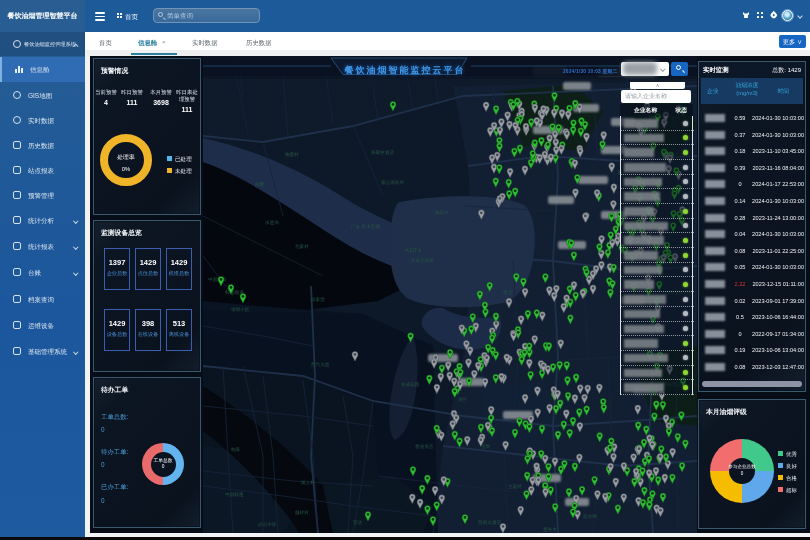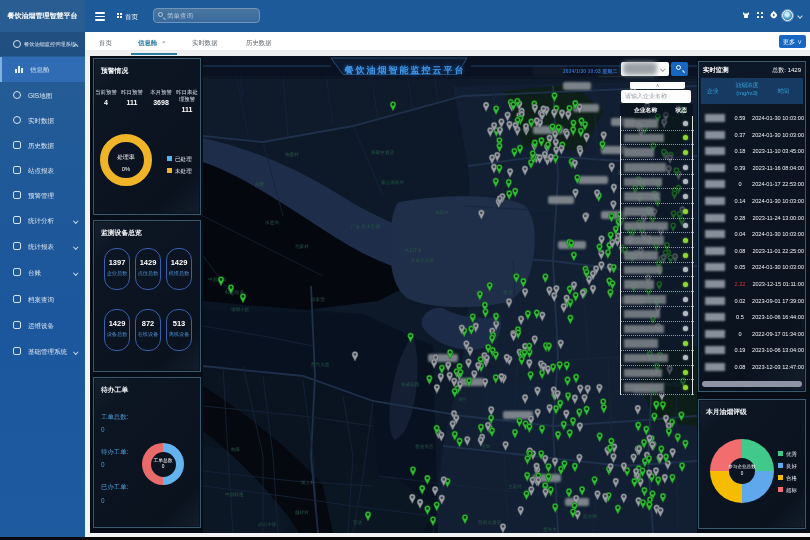--- a/index.html
+++ b/index.html
@@ -78,21 +78,21 @@
   .wcol { position:absolute; top:30px; width:26px; text-align:center; color:#d8e2ec; font-size:5.4px; }
   .wcol b { display:block; color:#fff; font-size:7px; margin-top:3px; }
   #ring { left:6px; top:75px; width:52px; height:52px; border-radius:50%;
     border:8px solid #f0b429; }
   #ringtx { left:6px; top:92px; width:52px; text-align:center; color:#fff; font-size:5.8px; line-height:12px; }
   .leg { position:absolute; left:73px; color:#e8eef5; font-size:5.6px; }
   .leg i { display:inline-block; width:5px; height:5px; margin-right:3px; }
 
   
   #p2 { left:93px; top:220px; width:108px; height:152px; }
-  .sbox { position:absolute; width:26px; height:42px; border:1px solid #3a5fae; border-radius:12px;
+  .sbox { position:absolute; width:26px; height:42px; border:1px solid #3a5fae; border-radius:0;
     text-align:center; }
   .sbox b { display:block; color:#fff; font-size:7.5px; margin-top:9px; }
   .sbox span { display:block; color:#4a8fd4; font-size:5.2px; margin-top:3px; }
 
   
   #p3 { left:93px; top:377px; width:108px; height:151px; }
   .wo { position:absolute; left:7px; color:#4a9fd9; font-size:6.4px; }
   #p3donut { left:48px; top:65px; width:42px; height:42px; border-radius:50%;
     background:conic-gradient(#63b4ee 0deg 180deg, #e96a6a 180deg 360deg); }
   #p3hole { left:56.5px; top:73.5px; width:25px; height:25px; border-radius:50%;
@@ -1305,21 +1305,21 @@
       </div>
     <div class="sbox" style="left:72px; top:27px;">
         <b>1429</b>
         <span>机组总数</span>
       </div>
     <div class="sbox" style="left:10px; top:88px;">
         <b>1429</b>
         <span>设备总数</span>
       </div>
     <div class="sbox" style="left:41px; top:88px;">
-        <b>872</b>
+        <b>398</b>
         <span>在线设备</span>
       </div>
     <div class="sbox" style="left:72px; top:88px;">
         <b>513</b>
         <span>离线设备</span>
       </div>
   </div>
 
   <div class="panel" id="p3">
     <div class="ptitle">待办工单</div>

